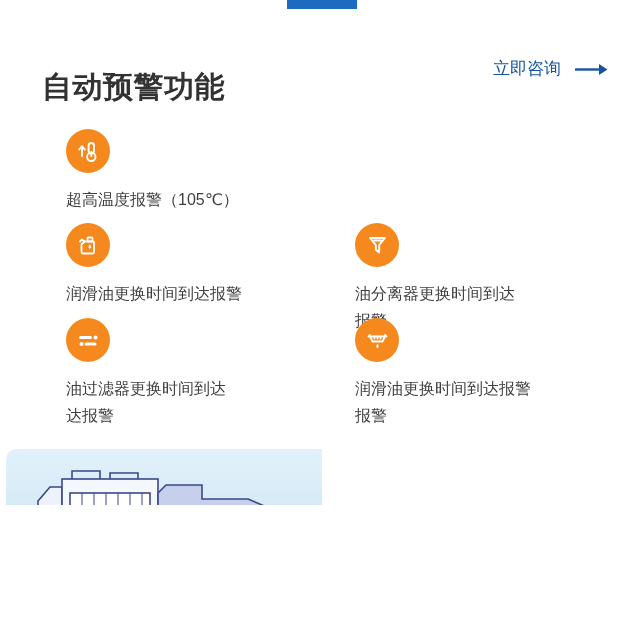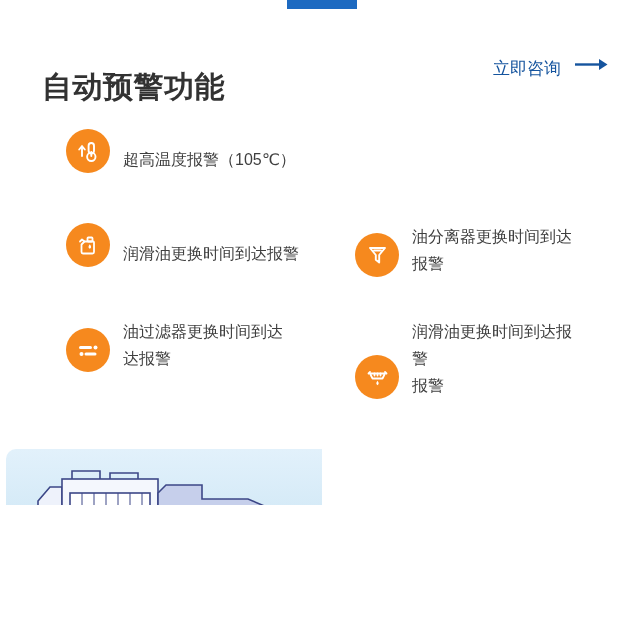--- a/index.html
+++ b/index.html
@@ -5,27 +5,27 @@
   html,body{margin:0;padding:0;}
   body{font-family:"Liberation Sans","DejaVu Sans",sans-serif;background:#ffffff;}
   .page{position:relative;width:642px;height:505px;background:#ffffff;overflow:hidden;}
 
   
   .top-bar{position:absolute;left:287px;top:0;width:70px;height:9px;background:#1d6ac1;}
 
   
   .page-title{position:absolute;left:42px;top:50px;font-size:30px;line-height:34px;
     font-weight:700;color:#323232;letter-spacing:0.5px;}
-  .consult{position:absolute;left:493px;top:57px;display:flex;align-items:flex-start;gap:13px;
+  .consult{position:absolute;left:493px;top:57px;display:flex;align-items:flex-end;gap:13px;
     cursor:pointer;text-decoration:none;}
   .consult-label{font-size:17px;color:#15549e;font-weight:500;}
   .consult-arrow{display:block;}
 
   
-  .feature{position:absolute;display:flex;align-items:flex-end;gap:13px;}
+  .feature{position:absolute;display:flex;align-items:flex-start;gap:13px;flex-direction:column;}
   .f-r1{top:129px;} .f-r2{top:223px;} .f-r3{top:318px;}
   .f-c1{left:66px;width:260px;} .f-c2{left:355px;width:230px;}
   .icon-circle{flex:0 0 auto;width:44px;height:44px;border-radius:50%;background:#f6891e;
     display:flex;align-items:center;justify-content:center;}
   .icon-circle svg{display:block;}
   .feature-text{font-size:16px;line-height:27px;color:#3f3f3f;white-space:pre-line;}
 
   
   .bottom-band{position:absolute;left:6px;top:449px;width:628px;height:178px;display:flex;}
   .photo-panel{width:316px;height:178px;border-radius:10px 0 0 10px;overflow:hidden;

